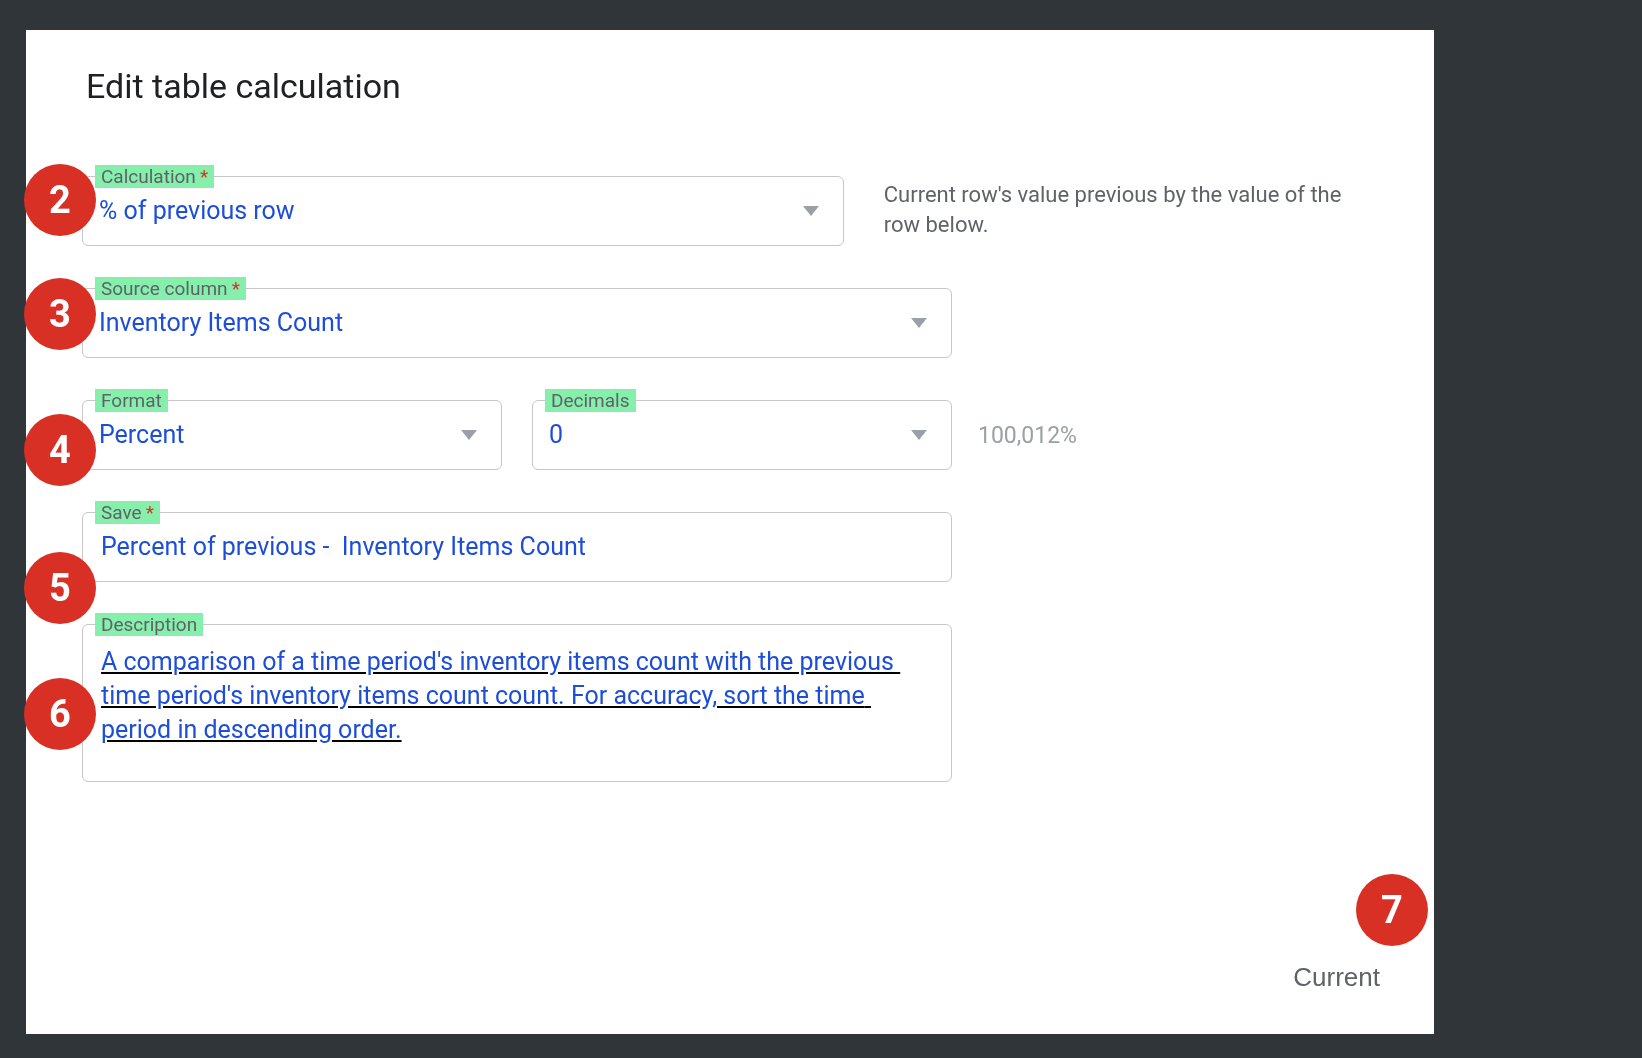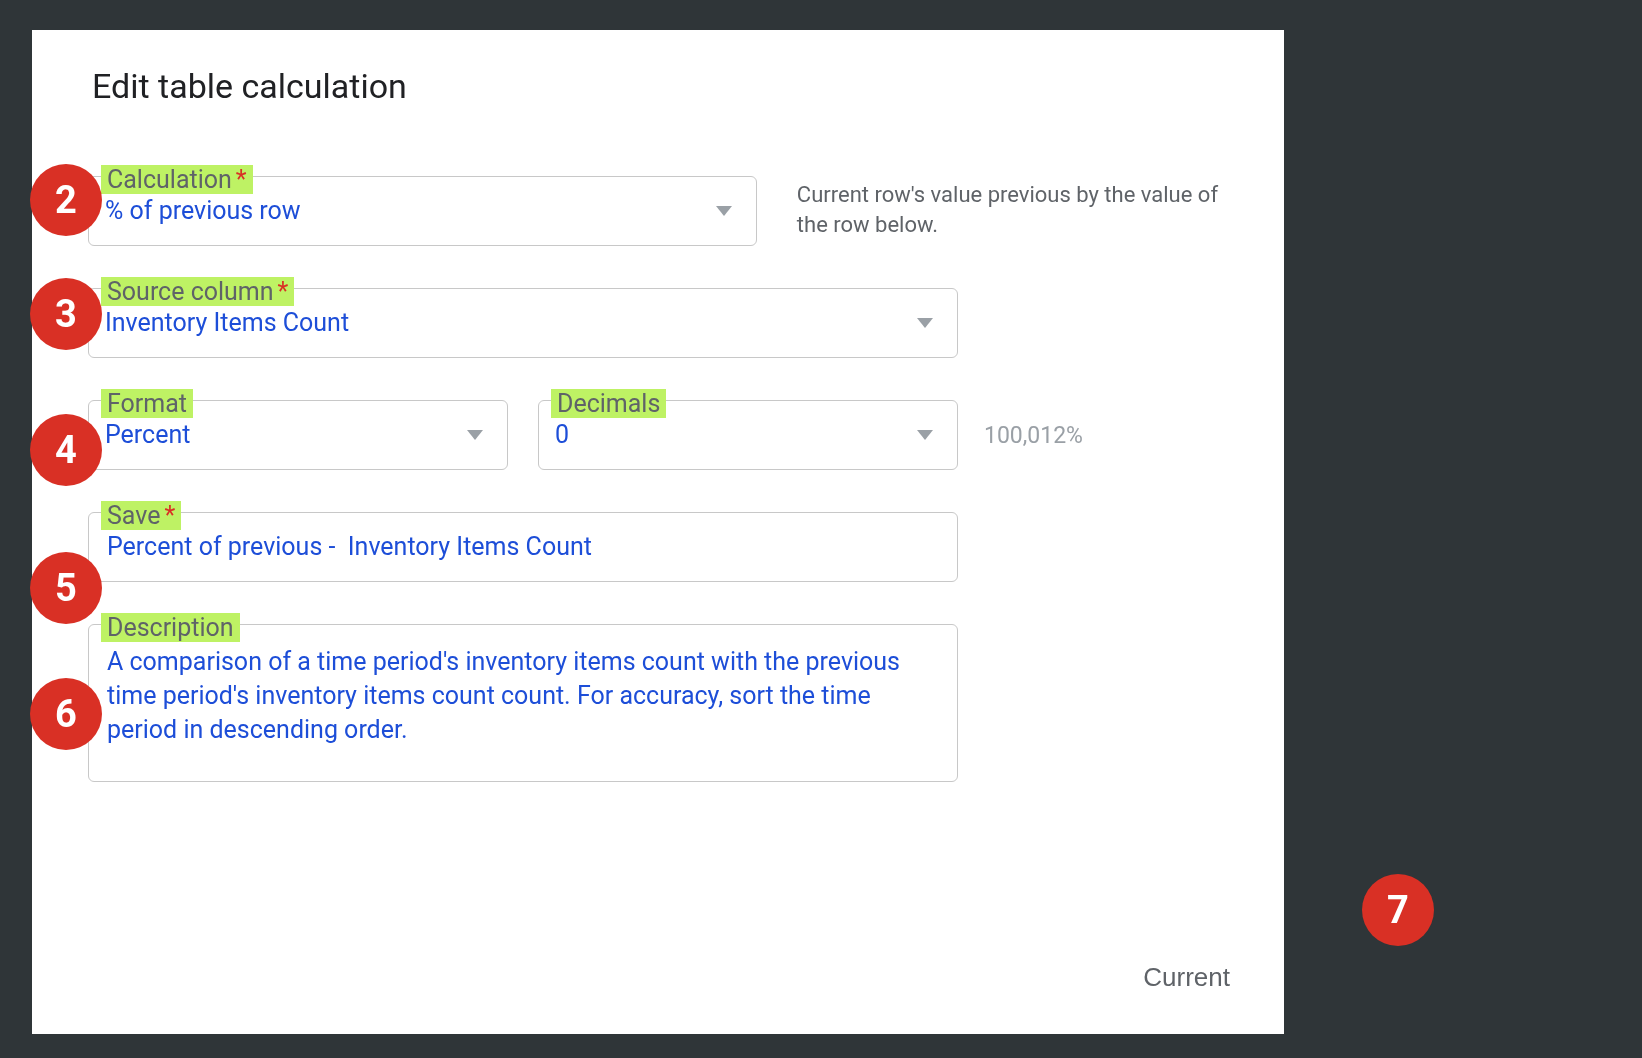--- a/index.html
+++ b/index.html
@@ -6,22 +6,22 @@
   html, body { margin:0; padding:0; }
   body {
     background:#2f3538;
     font-family: "Google Sans", Roboto, Arial, sans-serif;
     width:1642px;
     height:1058px;
     overflow:hidden;
   }
   .dialog {
     position:absolute;
-    left:32px; top:30px;
-    width:1252px; height:1004px;
+    left:26px; top:30px;
+    width:1408px; height:1004px;
     background:#ffffff;
     padding:36px 56px 28px 56px;
   }
   .title {
     font-size:34px;
     color:#202124;
     font-weight:400;
     margin:0 0 70px 4px;
   }
   .row { position:relative; display:flex; align-items:flex-start; margin-bottom:42px; }
@@ -32,23 +32,23 @@
     border-radius:6px;
     padding:14px 16px 14px 16px;
     min-height:70px;
     display:flex;
     align-items:center;
     background:#fff;
   }
   .field .legend {
     position:absolute;
     top:-12px; left:12px;
-    background:#bef264;
+    background:#86efac;
     padding:0 6px;
-    font-size:25px;
+    font-size:19px;
     color:#5f6368;
     white-space:nowrap;
   }
   .legend .star { color:#d93025; margin-left:4px; }
   .field .value {
     font-size:25px;
     color:#1d4ed8;
     flex:1;
     line-height:1.35;
     outline:none;
@@ -57,21 +57,21 @@
     resize:none;
     background:transparent;
   }
   .field .caret {
     width:0;height:0;
     border-left:8px solid transparent;
     border-right:8px solid transparent;
     border-top:10px solid #9aa0a6;
     margin-right:8px;
   }
-  .ta { align-items:flex-start; padding-top:18px; min-height:158px; }
+  .ta { align-items:flex-start; padding-top:18px; min-height:158px;text-decoration:underline; }
 
   .help-right {
     margin-left:40px;
     font-size:22px;
     color:#5f6368;
     line-height:1.35;
     max-width:560px;
     padding-top:4px;
   }
   .hint-inline {

